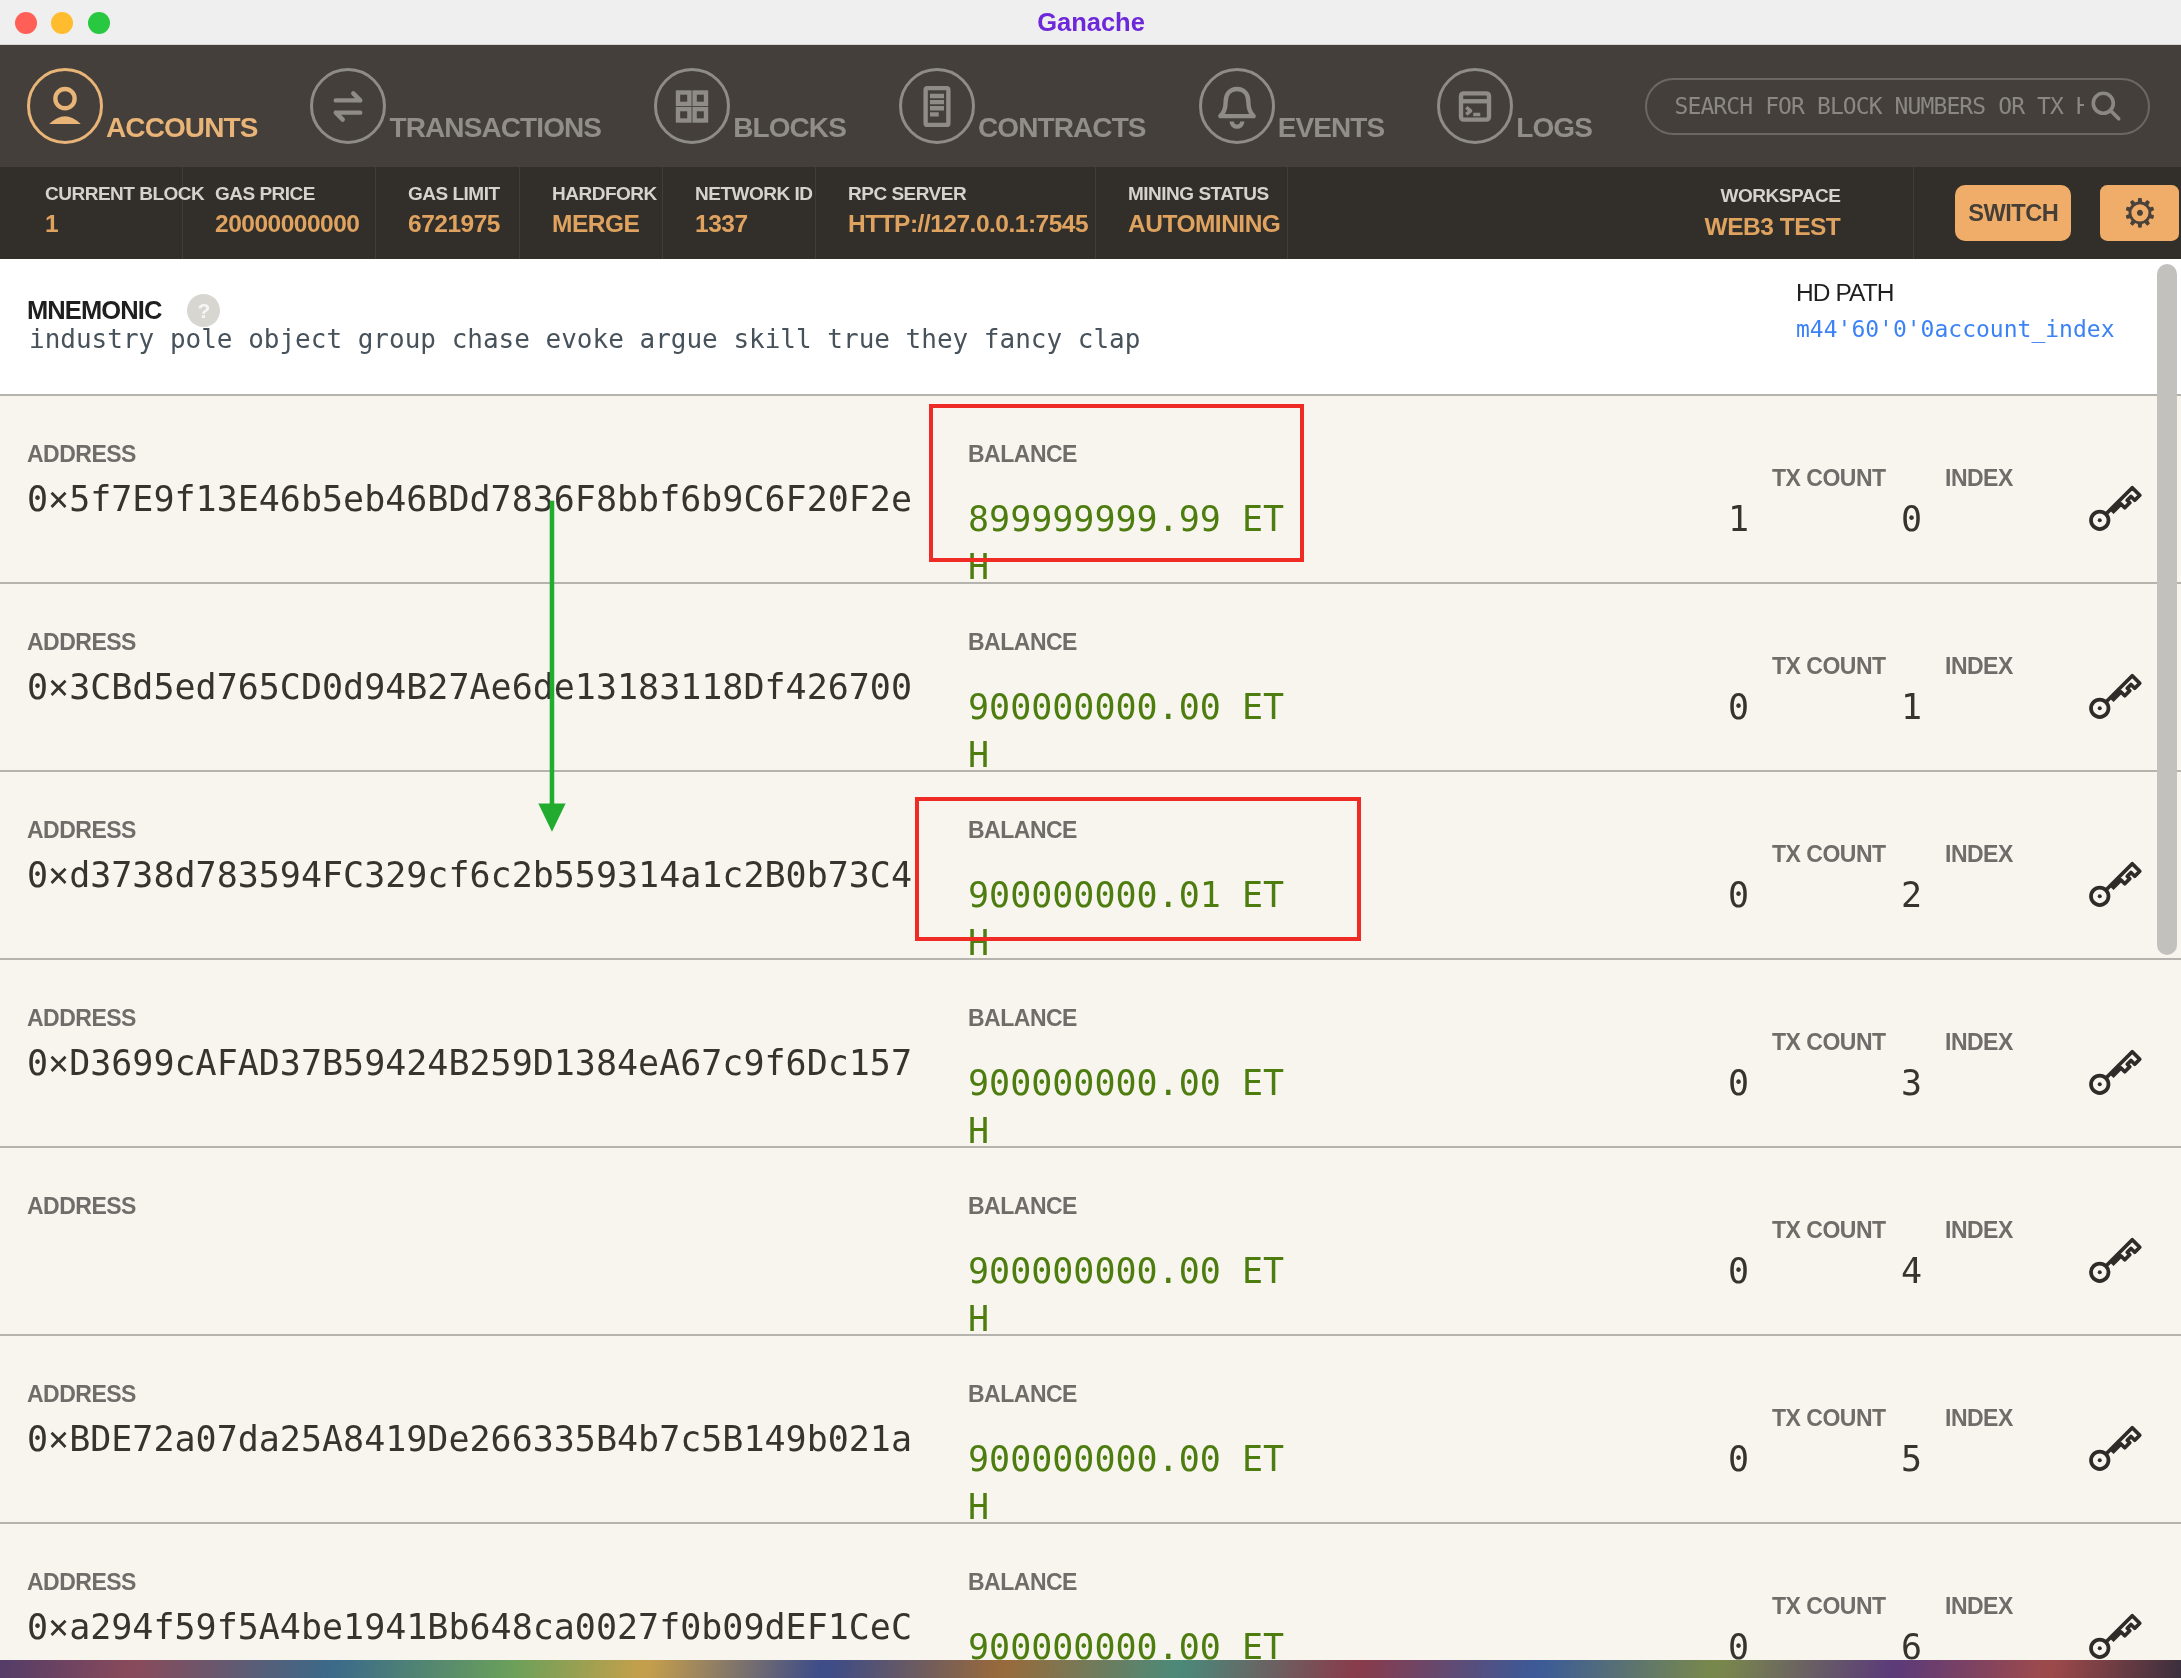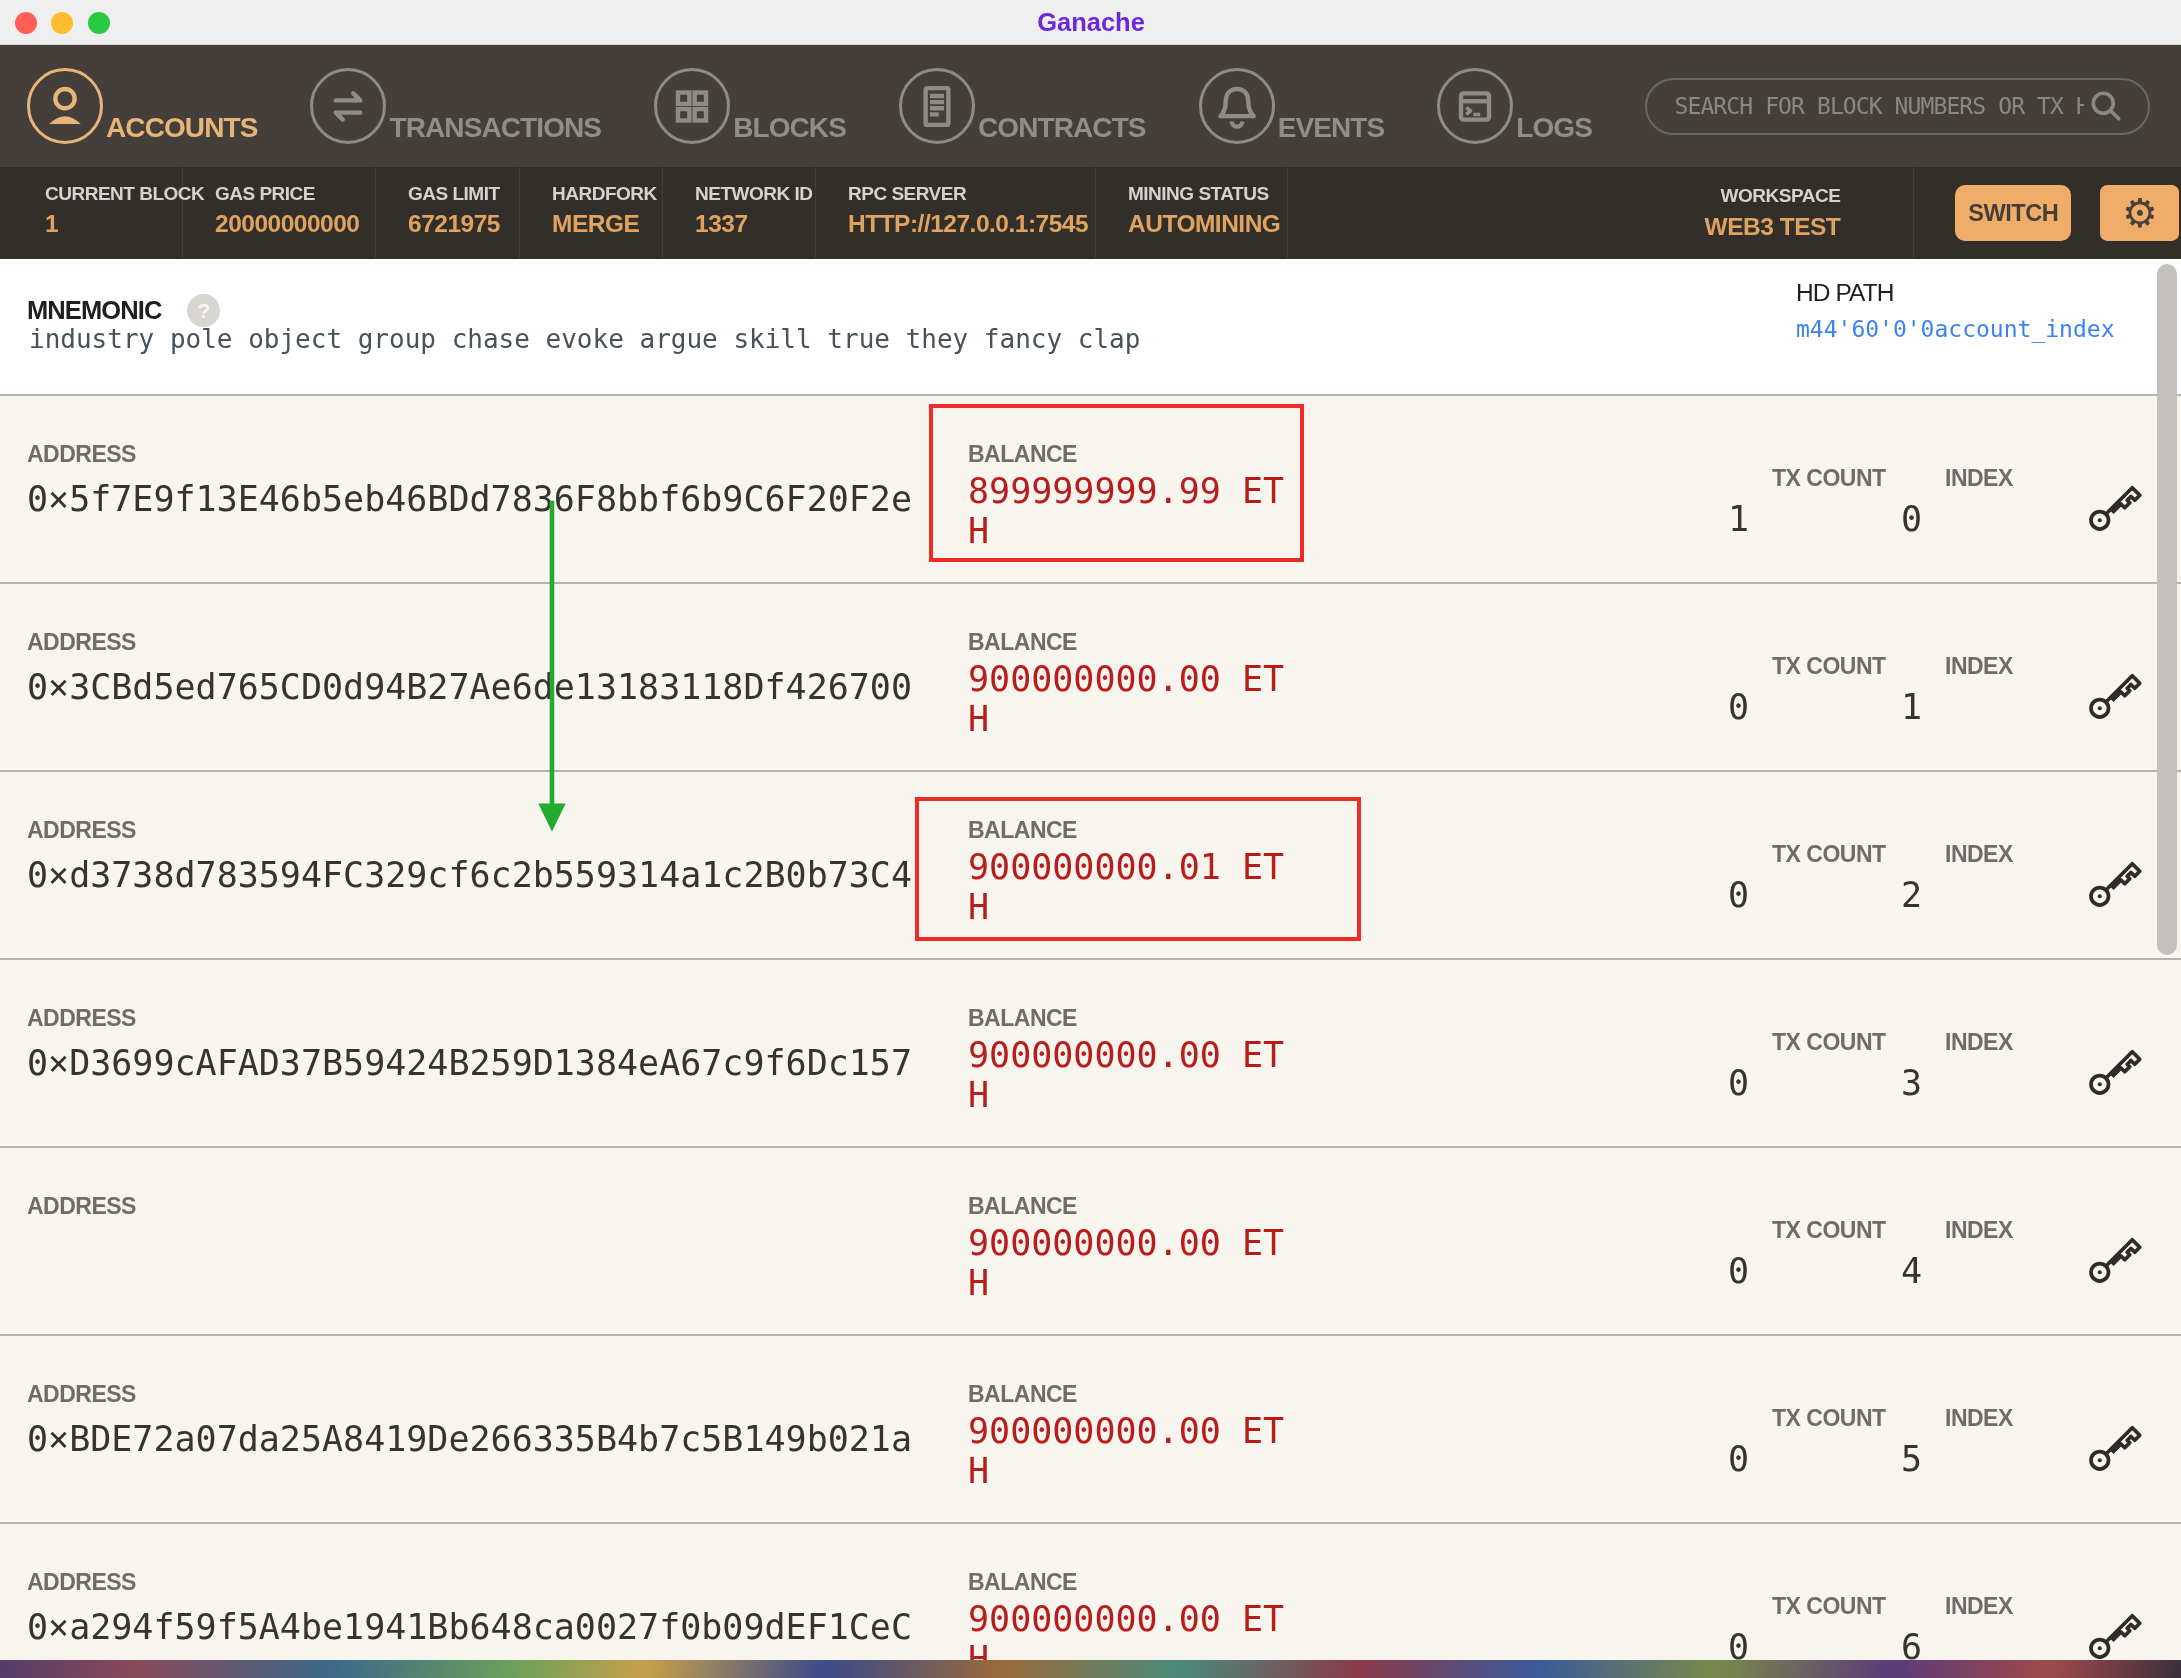--- a/index.html
+++ b/index.html
@@ -48,21 +48,21 @@
   .hdpath{position:absolute;left:1796px;top:20px;}
   .hd-label{font-size:24.5px;font-weight:normal;letter-spacing:-0.9px;color:#1F1F1F;}
   .hd-value{font-size:23px;color:#3b82f6;margin-top:9px;white-space:nowrap;}
 
   
   .accounts{position:absolute;left:0;top:394px;width:2182px;}
   .row{height:188px;background:#F8F5EF;border-top:2.7px solid #B5B3AE;display:grid;grid-template-columns:941px 423px 1fr 173px 168px 77px;padding:0 36px 0 27px;}
   .lbl{font-size:23px;font-weight:bold;letter-spacing:-0.5px;color:#6F6D69;}
   .col-address .lbl,.col-balance .lbl{margin-top:45px;}
   .addr{width:886px;font-size:35px;line-height:44px;color:#37342F;word-break:break-all;margin-top:9px;}
-  .bal{width:327px;font-size:35px;line-height:40px;color:#b91c1c;word-break:break-all;margin-top:3px;}
+  .bal{width:327px;font-size:35px;line-height:48px;color:#4d7c0f;word-break:break-all;margin-top:27px;}
   .col-tx .lbl,.col-index .lbl{margin-top:69px;margin-left:44px;}
   .numv{font-size:35px;color:#37342F;margin-top:7.3px;}
   .key-btn{background:none;border:none;padding:0;margin-top:78px;width:60px;height:60px;align-self:start;justify-self:end;}
 
   
   .redbox{position:absolute;border:4.5px solid #EE2B24;background:transparent;pointer-events:none;}
   .redbox.r1{left:929px;top:404px;width:375px;height:158px;}
   .redbox.r2{left:915px;top:797px;width:446px;height:144px;}
   .arrow-overlay{position:absolute;left:0;top:0;width:2182px;height:1678px;pointer-events:none;}
 

